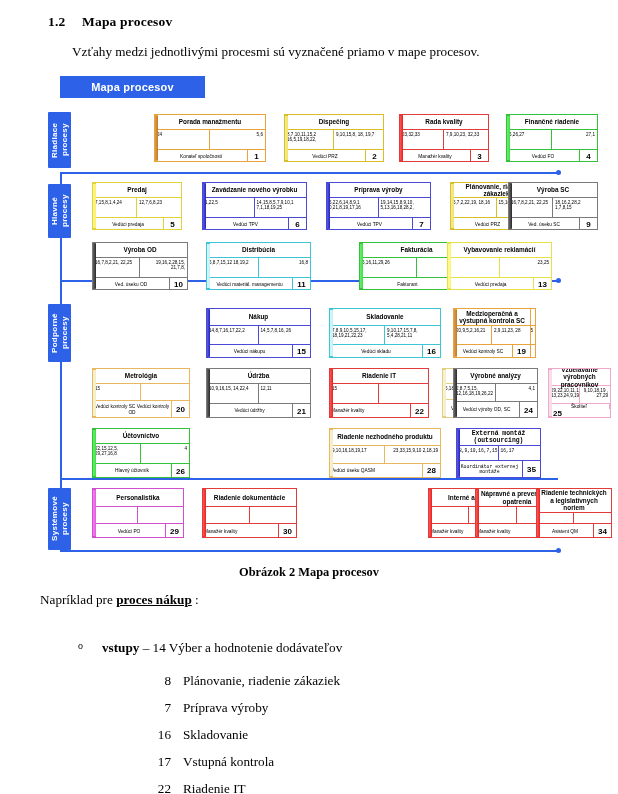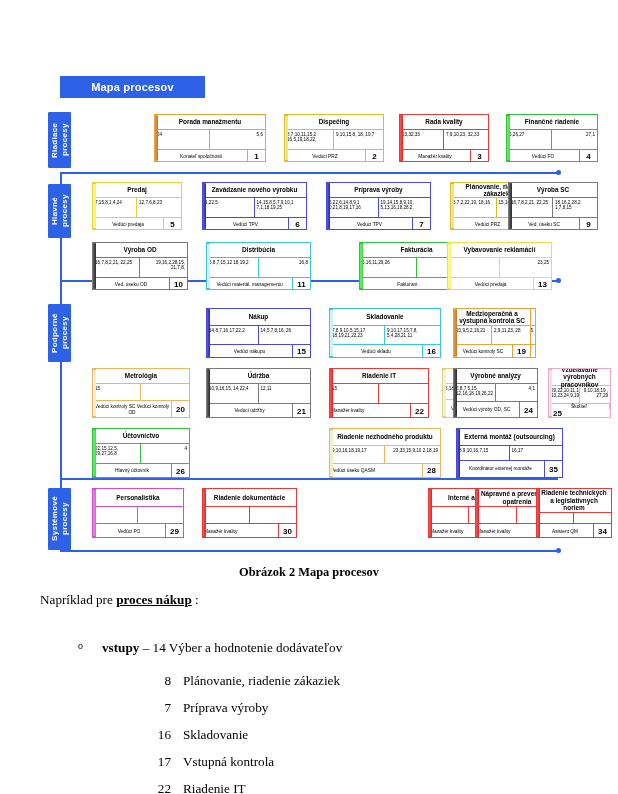--- a/index.html
+++ b/index.html
@@ -135,21 +135,25 @@
   .t-sand{border-color:#e2cf7f;} .t-sand .cap,.t-sand .mid,.t-sand .mid .in,.t-sand .foot .own{border-color:#e2cf7f;}
   .t-sand .spine{border-color:#e2cf7f;background:linear-gradient(90deg,#fff,#f6eec8);}
 
   .stacknum{flex-direction:column;line-height:7px;font-size:7px;}
 </style>
 </head>
 <body>
 
 <div class="page">
 
-
+  <div class="heading">
+    <span class="num">1.2</span><span>Mapa procesov</span>
+  </div>
+
+  <div class="intro">Vzťahy medzi jednotlivými procesmi sú vyznačené priamo v mape procesov.</div>
 
   <div class="diagram">
     <div class="maptitle">Mapa procesov</div>
 
     <div class="lane-label" style="top:36px;height:56px;">Riadiace<br>procesy</div>
     <div class="lane-label" style="top:108px;height:54px;">Hlavné<br>procesy</div>
     <div class="lane-label" style="top:228px;height:58px;">Podporné<br>procesy</div>
     <div class="lane-label" style="top:412px;height:62px;">Systémové<br>procesy</div>
 
     <div class="rail h" style="left:16px;top:96px;width:498px;"></div>
@@ -447,21 +451,21 @@
       <div class="mid" style="height:18px;">
           <div class="in">9,10,16,18,19,17</div>
           <div class="out">23,33,15,9,10 2,18,19</div>
         </div>
       <div class="foot" style="height:13px;">
           <div class="own" style="justify-content:flex-start;">Vedúci úseku QASM</div>
           <div class="no">28</div>
         </div>
     </div>
 
-    <div class="pbox t-blue" style="left:412px;top:352px;width:107px;height:50px;">
+    <div class="pbox t-blue" style="left:412px;top:352px;width:85px;height:50px;font-family:Liberation Mono, monospace;">
       <div class="spine"></div>
       <div class="cap" style="height:17px;">Externá montáž (outsourcing)</div>
       <div class="mid" style="height:15px;">
           <div class="in">8,9,10,16,7,15</div>
           <div class="out" style="text-align:left;">16,17</div>
         </div>
       <div class="foot" style="height:16px;">
           <div class="own">Koordinátor externej montáže</div>
           <div class="no">35</div>
         </div>

